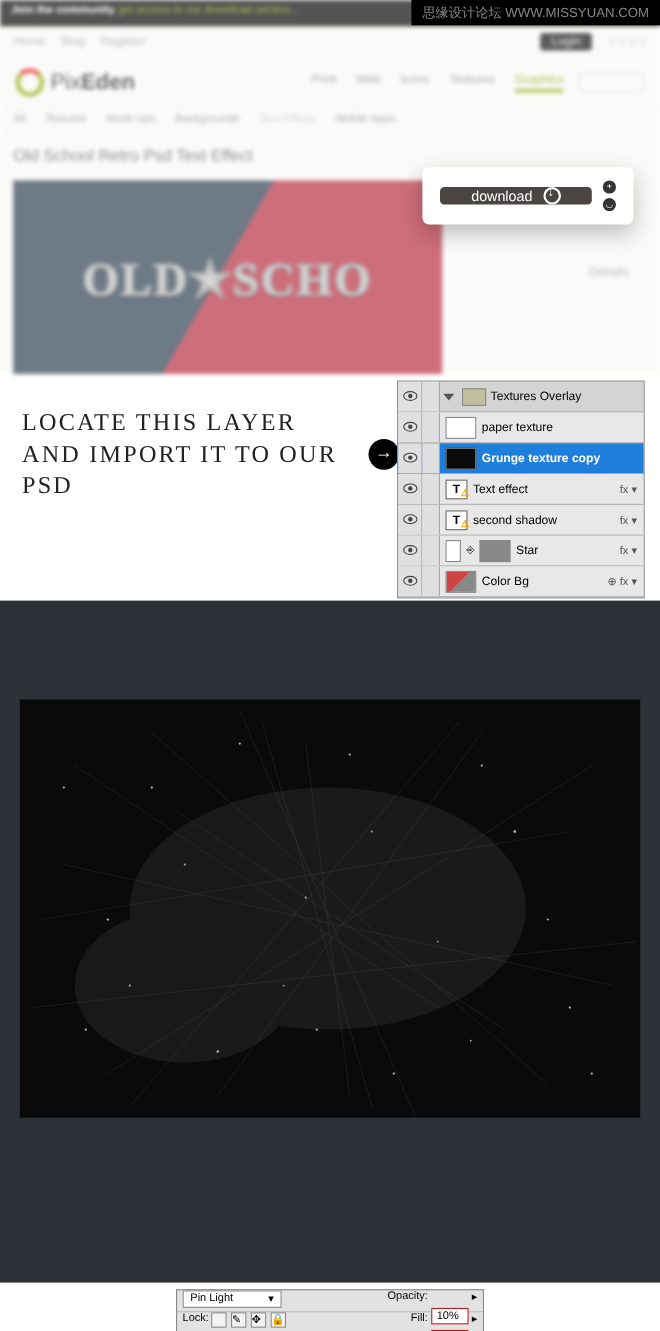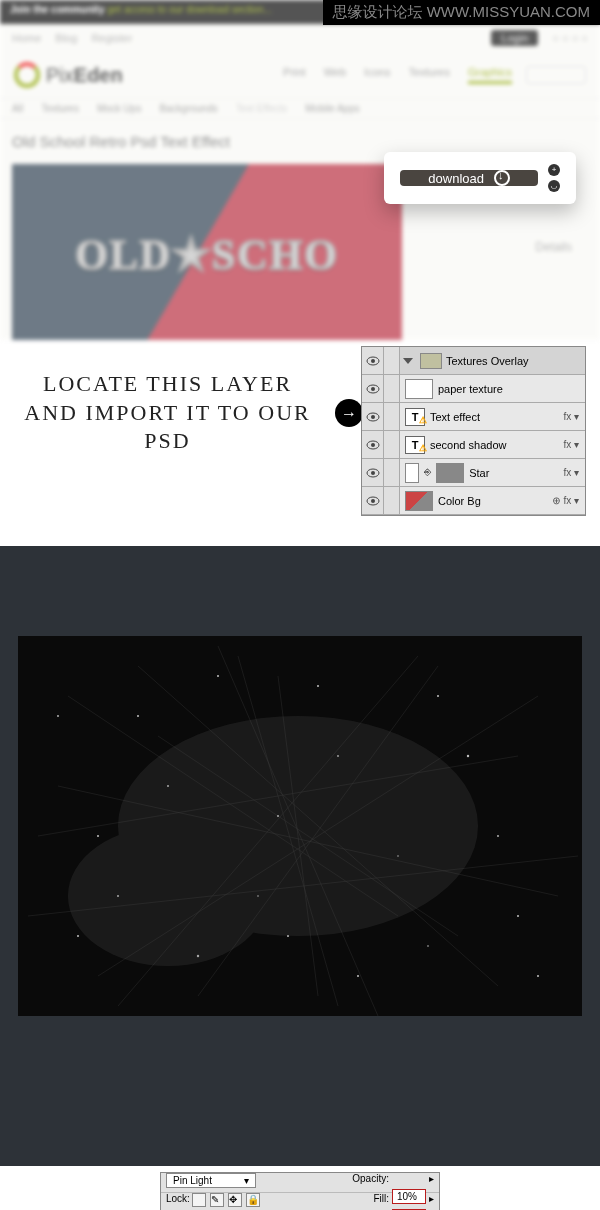--- a/index.html
+++ b/index.html
@@ -1,17 +1,17 @@
 <!DOCTYPE html>
 <html><head>
 <meta charset="utf-8">
 <style>
 *{box-sizing:border-box;margin:0;padding:0;font-family:Arial,sans-serif}
 body{width:600px;background:#fff}
-.watermark{position:absolute;top:0;right:0;background:#000;color:#888;font-size:15px;padding:3px 10px;z-index:100}
+.watermark{position:absolute;top:0;right:0;background:#000;color:#888;font-size:12px;padding:3px 10px;z-index:100}
 .blurwrap{filter:blur(2px);opacity:.8;width:600px;height:340px;background:#fafaf7;position:relative;overflow:hidden}
 .topbar{background:#2a2a2a;color:#9db222;height:24px;font-size:10px;padding:4px 10px}
 .topbar b{color:#fff}
 .brandrow{display:flex;align-items:center;padding:6px 12px;gap:14px;font-size:11px;color:#aaa}
 .logorow{display:flex;align-items:center;padding:10px 14px}
 .logo{width:26px;height:26px;border:4px solid #9db222;border-radius:50%;border-top-color:#e33;margin-right:6px}
 .logotxt{font-size:20px;color:#444}
 .logotxt b{font-weight:700}
 .tabs{display:flex;gap:18px;margin-left:auto;font-size:11px;color:#999}
 .tabs .act{color:#9db222;border-bottom:3px solid #9db222;padding-bottom:3px}
@@ -19,21 +19,21 @@
 .crumb{display:flex;gap:18px;padding:4px 12px;font-size:10px;color:#999;border-top:1px solid #eee;border-bottom:1px solid #eee}
 .title{padding:14px 12px;font-size:15px;color:#777}
 .hero{margin:0 12px;width:390px;height:180px;background:linear-gradient(120deg,#4a5a68 48%,#c34a5a 48%);display:flex;align-items:center;justify-content:center;color:#ccc;font-size:42px;font-weight:900;font-family:Georgia,serif;letter-spacing:2px;-webkit-text-stroke:2px #aaa;text-shadow:0 2px 3px rgba(0,0,0,.3)}
 .dlbox{position:absolute;top:152px;right:24px;background:#fff;border-radius:6px;padding:12px 16px;box-shadow:0 8px 20px rgba(0,0,0,.25);display:flex;align-items:center}
 .dlbtn{background:#4a4540;color:#fff;padding:0 28px;border-radius:4px;font-size:13px;display:flex;align-items:center;gap:10px}
 .dlicon{width:16px;height:16px;border:2px solid #fff;border-radius:50%;position:relative}
 .dlicon:after{content:"↓";position:absolute;top:-3px;left:2px;font-size:11px}
 .dlside{margin-left:10px;display:flex;flex-direction:column;gap:4px}
 .dlside span{width:12px;height:12px;background:#333;border-radius:50%;color:#fff;font-size:8px;text-align:center;line-height:12px}
 .instruct{display:flex;align-items:center;padding:30px 20px;gap:20px;position:relative}
-.instxt{width:295px;text-align:center;font-family:Georgia,serif;font-size:22px;letter-spacing:2px;color:#222;line-height:1.3}
+.instxt{width:295px;font-family:Georgia,serif;font-size:22px;letter-spacing:2px;color:#222;line-height:1.3}
 .arrow{width:28px;height:28px;background:#000;border-radius:50%;color:#fff;text-align:center;line-height:26px;font-size:16px}
 .layers{position:absolute;right:14px;top:6px;width:225px;background:#dedede;border:1px solid #888;font-size:11px}
 .lrow{display:flex;align-items:center;height:28px;border-bottom:1px solid #aaa;background:#e8e8e8}
 .lrow.sel{background:#1e7edb;color:#fff}
 .eye{width:22px;height:27px;border-right:1px solid #aaa;text-align:center;line-height:27px;background:#e0e0e0}
 .eye svg{vertical-align:middle}
 .lk{width:16px;height:27px;border-right:1px solid #aaa;background:#e0e0e0}
 .thumb{width:28px;height:20px;margin:0 5px;background:#fff;border:1px solid #888}
 .thumb.bk{background:#0a0a0a}
 .thumb.grey{background:#888}
@@ -122,20 +122,29 @@
       <span>Textures Overlay</span>
     </div>
     <div class="lrow">
       <div class="eye"><svg width="14" height="10">
             <ellipse cx="7" cy="5" rx="6" ry="4" fill="none" stroke="#444"></ellipse>
             <circle cx="7" cy="5" r="2" fill="#444"></circle>
           </svg></div>
       <div class="lk"></div>
       <div class="thumb"></div>
       <span>paper texture</span>
+    </div>
+    <div class="lrow sel">
+      <div class="eye"><svg width="14" height="10">
+            <ellipse cx="7" cy="5" rx="6" ry="4" fill="none" stroke="#444"></ellipse>
+            <circle cx="7" cy="5" r="2" fill="#444"></circle>
+          </svg></div>
+      <div class="lk"></div>
+      <div class="thumb bk"></div>
+      <b>Grunge texture copy</b>
     </div>
     <div class="lrow">
       <div class="eye"><svg width="14" height="10">
             <ellipse cx="7" cy="5" rx="6" ry="4" fill="none" stroke="#444"></ellipse>
             <circle cx="7" cy="5" r="2" fill="#444"></circle>
           </svg></div>
       <div class="lk"></div>
       <div class="ticon">T</div>
       <span>Text effect</span>
       <span class="fx">fx ▾</span>

